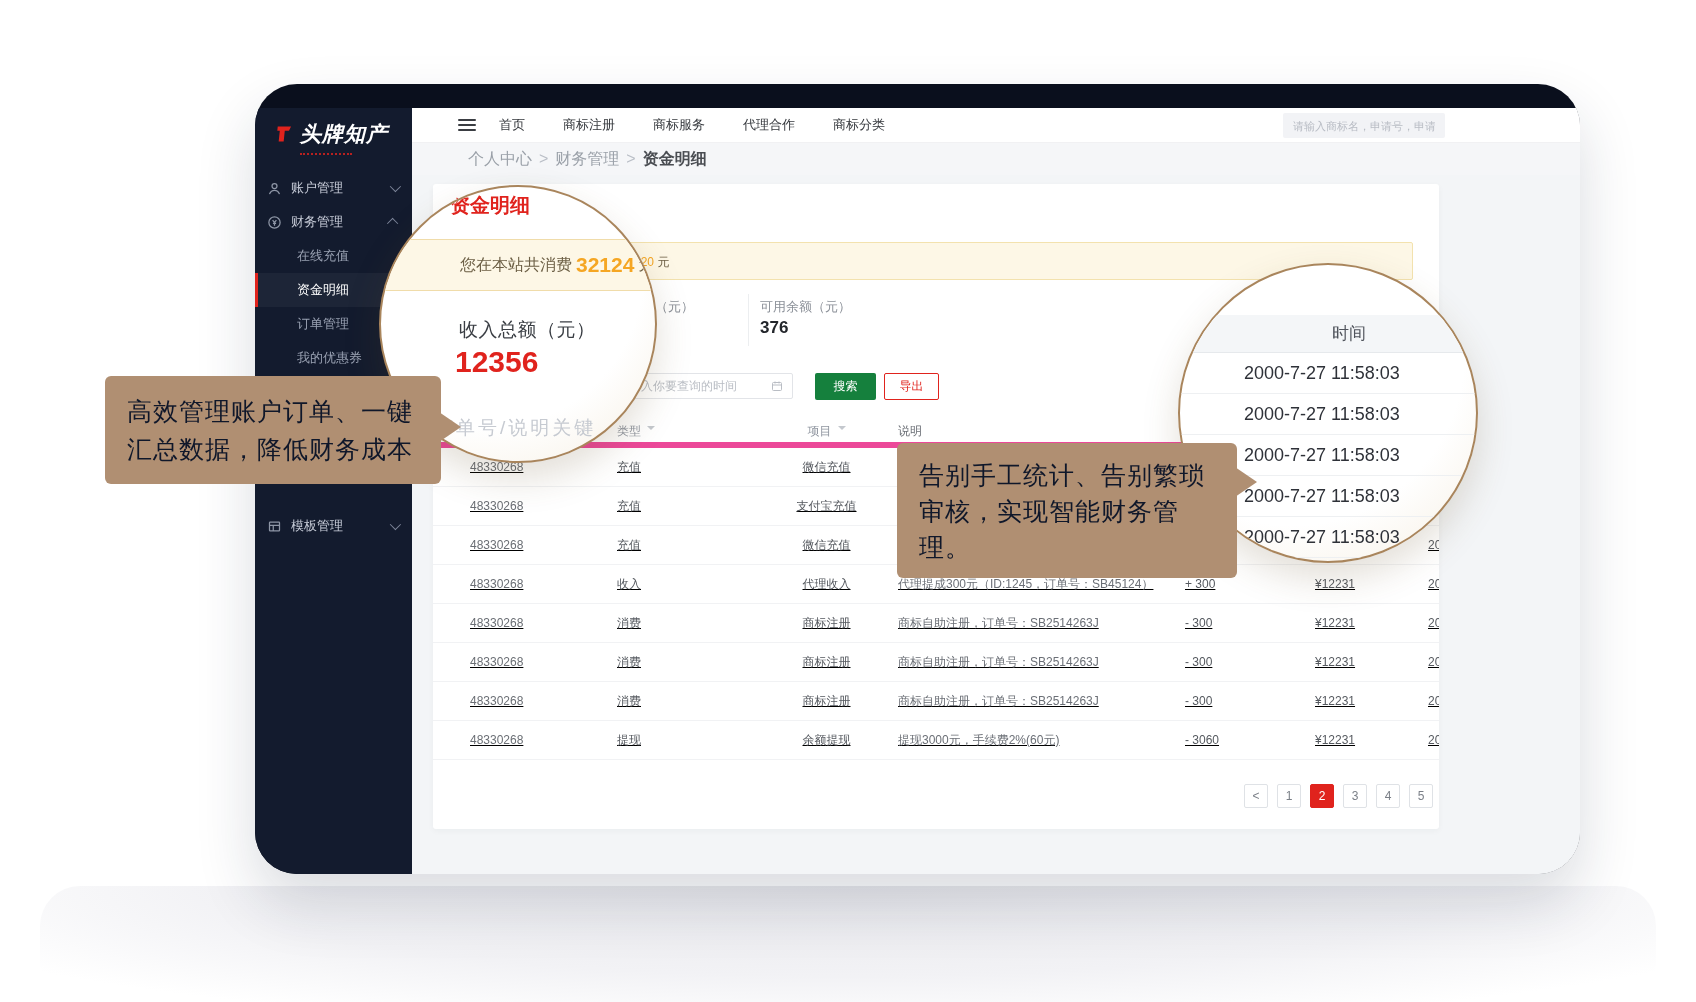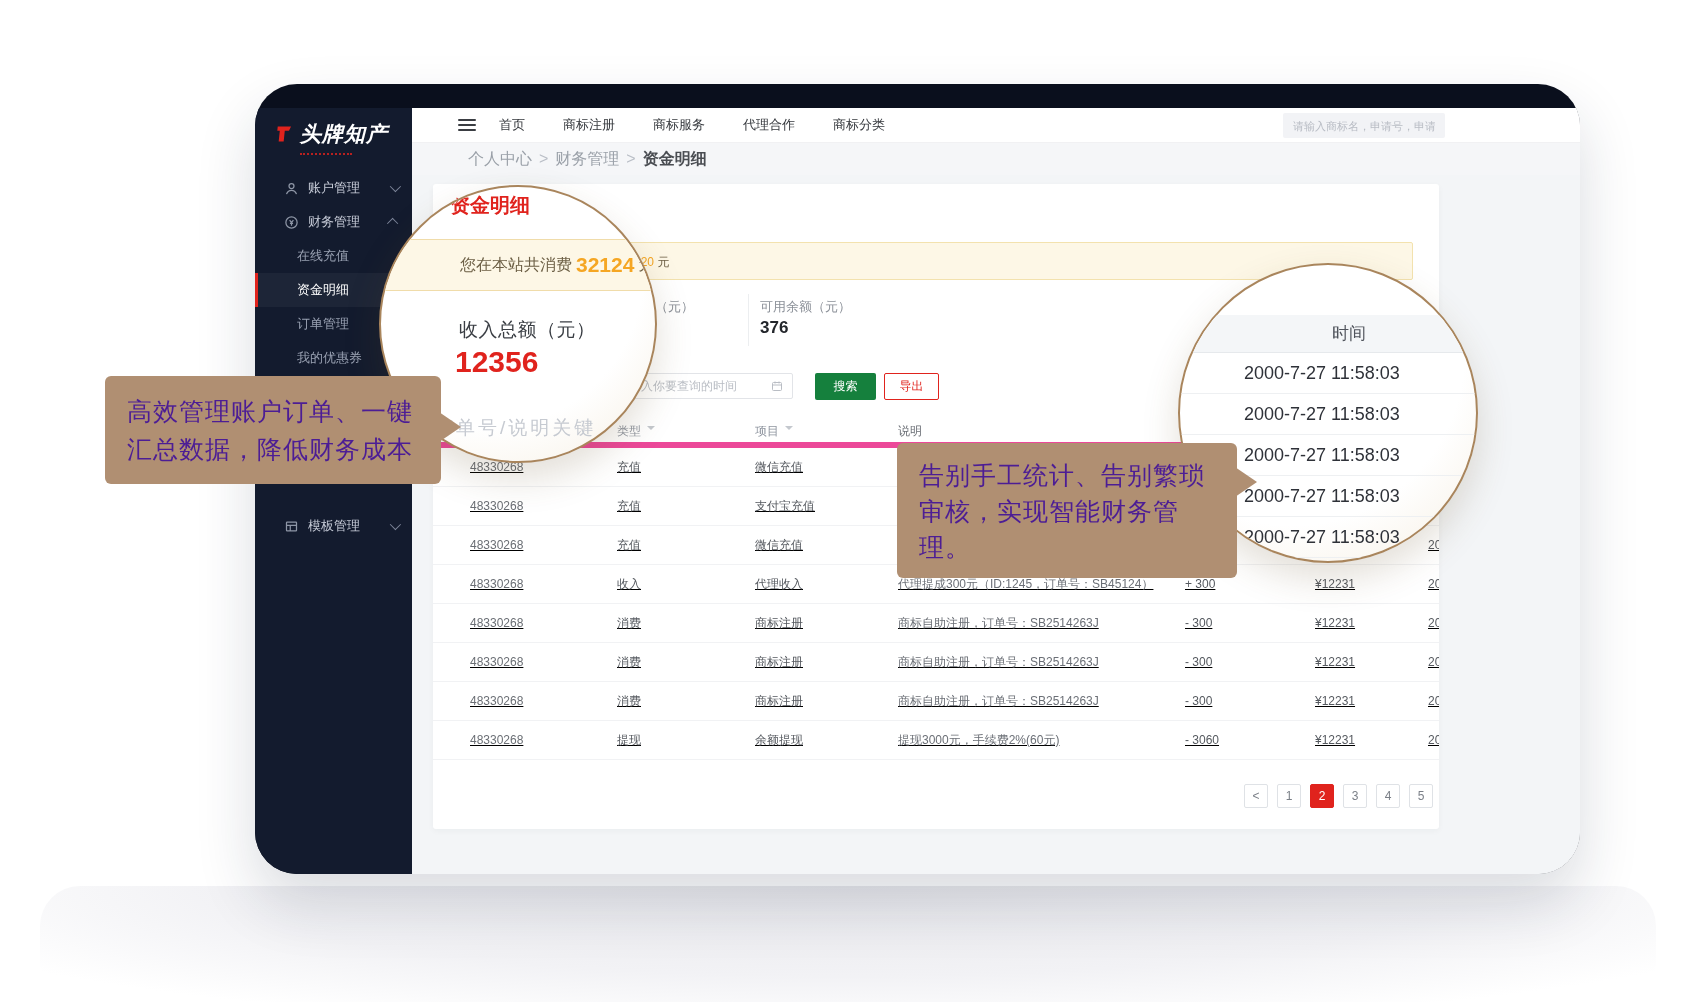--- a/index.html
+++ b/index.html
@@ -16,21 +16,21 @@
   .frame { position:absolute; left:255px; top:84px; width:1325px; height:790px;
            background:#0a0f1d; border-radius:42px; overflow:hidden;
            box-shadow:0 28px 60px rgba(25,35,60,.16); padding-top:24px; display:flex; }
 
   
   .sidebar { width:157px; background:#131b2e; flex:none; display:flex; flex-direction:column; }
   .logo { display:flex; align-items:center; gap:7px; padding:12px 0 2px 18px; }
   .logo-txt { color:#fff; font-size:21px; font-weight:bold; font-style:italic; letter-spacing:1px; }
   .logo-sub { width:52px; border-bottom:2px dotted #e0231d; margin:3px 0 6px 45px; opacity:.8; }
   .snav { margin-top:10px; font-size:13px; }
-  .sitem { height:34px; display:flex; align-items:center; color:#c7ccd8; padding-left:29px; position:relative; cursor:pointer; }
+  .sitem { height:34px; display:flex; align-items:center; color:#c7ccd8; padding-left:12px; position:relative; cursor:pointer; }
   .sitem .ic { width:15px; height:15px; margin-right:9px; flex:none; }
   .ssub { height:34px; display:flex; align-items:center; color:#99a1b2; padding-left:42px; position:relative; cursor:pointer; }
   .ssub.active { background:#1d2537; color:#ffffff; }
   .ssub.active::before { content:""; position:absolute; left:0; top:0; width:3px; height:34px; background:#e0231d; }
   .chev { position:absolute; right:14px; width:8px; height:8px; border-right:1.5px solid #7d8599; border-bottom:1.5px solid #7d8599; }
   .chev.down { transform:rotate(45deg) translateY(-2px); }
   .chev.up   { transform:rotate(-135deg) translateY(-2px); }
   .spacer { height:100px; }
 
   
@@ -72,21 +72,21 @@
                 border:none; border-radius:2px; font-size:12px; cursor:pointer; }
   .btn-export { position:absolute; left:451px; top:189px; width:55px; height:27px; background:#fff; color:#e0231d;
                 border:1px solid #e0231d; border-radius:2px; font-size:12px; cursor:pointer; }
 
   .thead { position:absolute; left:0; top:236px; right:0; height:28px; display:flex; align-items:center;
            font-size:12px; color:#9096a0; border-bottom:6px solid #ec4899; }
   .tbody { position:absolute; left:0; top:264px; right:0;text-decoration:underline; }
   .trow { height:39px; display:flex; align-items:center; font-size:12px; color:#55595f; border-bottom:1px solid #f1f2f4; }
   .c-order { width:184px; padding-left:37px; color:#6a6e74; }
   .c-type { width:138px; }
-  .c-proj { width:143px; }
+  .c-proj { width:143px;text-align:center; }
   .c-desc { width:287px; color:#6b6f76; }
   .c-amt { width:130px; }
   .c-bal { width:113px; }
   .c-time { flex:1; overflow:hidden; white-space:nowrap; color:#55595f; }
   .caret { display:inline-block; width:0; height:0; border:4px solid transparent; border-top:4px solid #c4c8ce;
            margin-left:6px; vertical-align:1px; }
 
   .pagination { position:absolute; right:6px; top:600px; display:flex; gap:9px; }
   .pg { min-width:24px; height:24px; line-height:22px; text-align:center; border:1px solid #dfe2e6; border-radius:2px;
         background:#fff; color:#7a7f87; font-size:12px; cursor:pointer; }
@@ -107,21 +107,21 @@
   .ll-value { position:absolute; left:74px; top:158px; font-size:30px; font-weight:bold; color:#e0231d; }
   .ll-frag { position:absolute; left:53px; top:228px; font-size:19px; color:#c6cad1; letter-spacing:3px; white-space:nowrap; }
 
   .lens-right { left:1178px; top:263px; width:300px; height:300px; }
   .lr-head { position:absolute; left:0; right:0; top:50px; height:38px; background:#f4f6f8; border-bottom:1px solid #e6e9ec;
              line-height:38px; padding-left:152px; font-size:17px; color:#50545c; }
   .lr-row { position:absolute; left:0; right:0; height:41px; line-height:41px; padding-left:64px; font-size:18px;
             color:#2e3138; border-bottom:1px solid #eef0f2; white-space:nowrap; }
 
   
-  .callout { position:absolute; background:#b08f72; border-radius:6px; color:#4c1d95; z-index:6; letter-spacing:1px; }
+  .callout { position:absolute; background:#b08f72; border-radius:6px; color:#0f172a; z-index:6; letter-spacing:1px; }
   .callout::after { content:""; position:absolute; right:-20px; border:15px solid transparent; border-left:22px solid #b08f72; border-right:0; }
   .callout-left { left:105px; top:376px; width:336px; height:108px; padding:16px 22px; font-size:25px; line-height:38px; }
   .callout-left::after { top:36px; }
   .callout-right { left:897px; top:443px; width:340px; height:135px; padding:14px 22px; font-size:25px; line-height:36px; }
   .callout-right::after { top:24px; }
 </style>
 </head>
 <body>
 
 <div class="stage">

